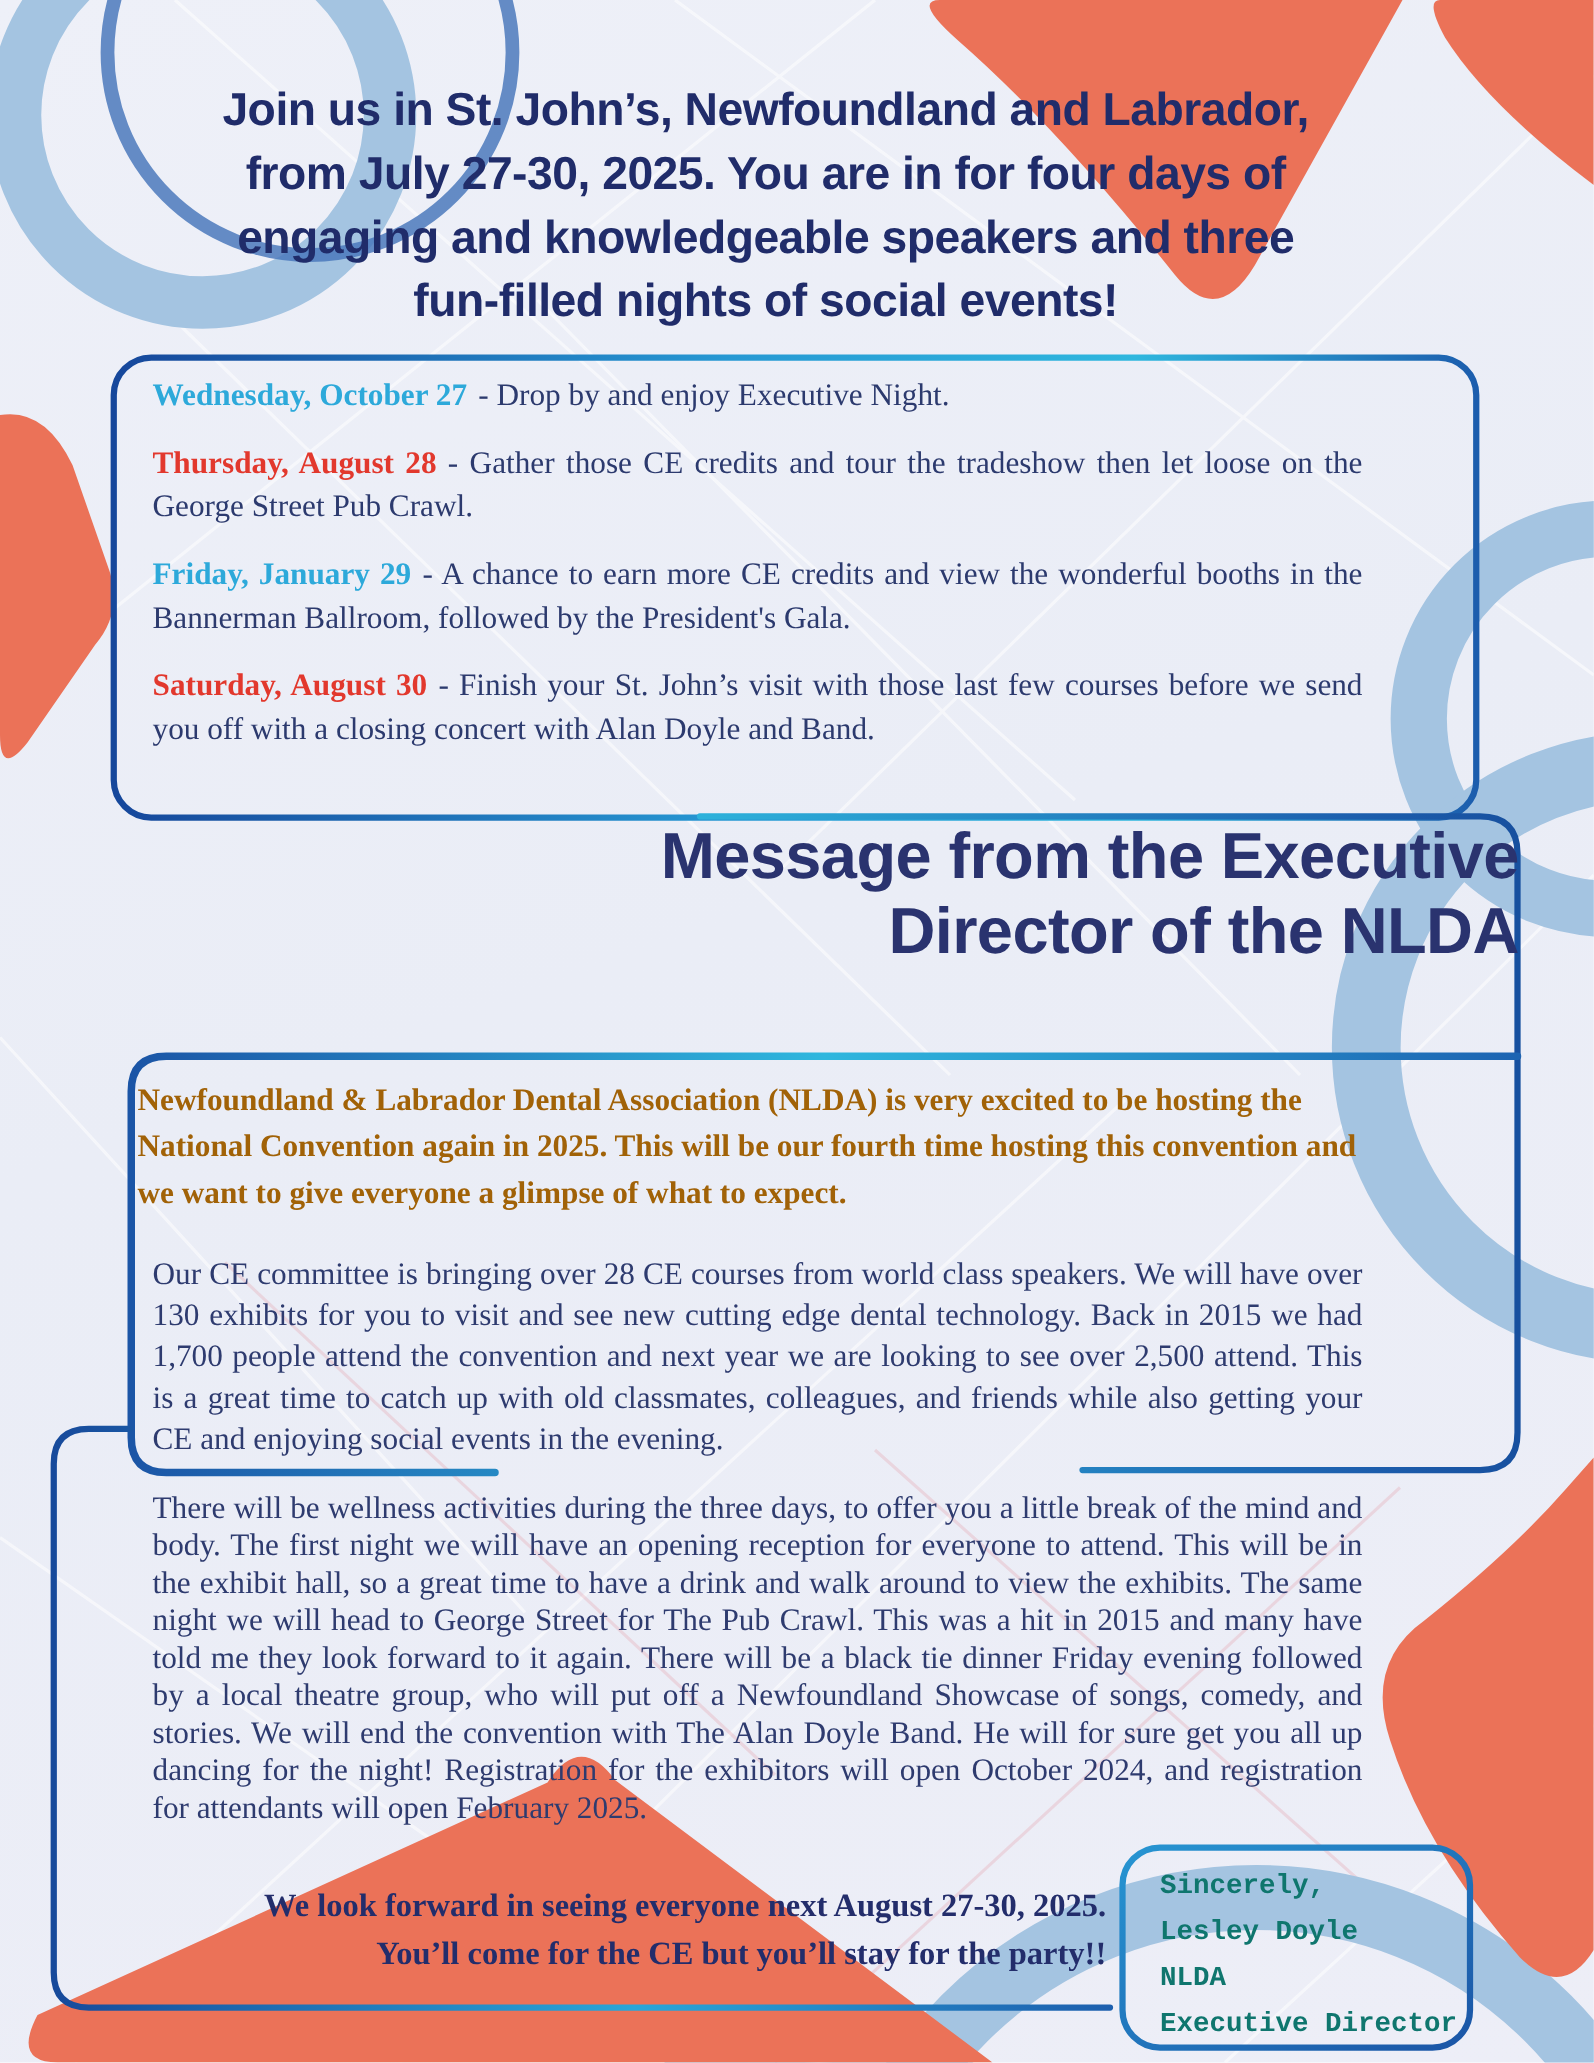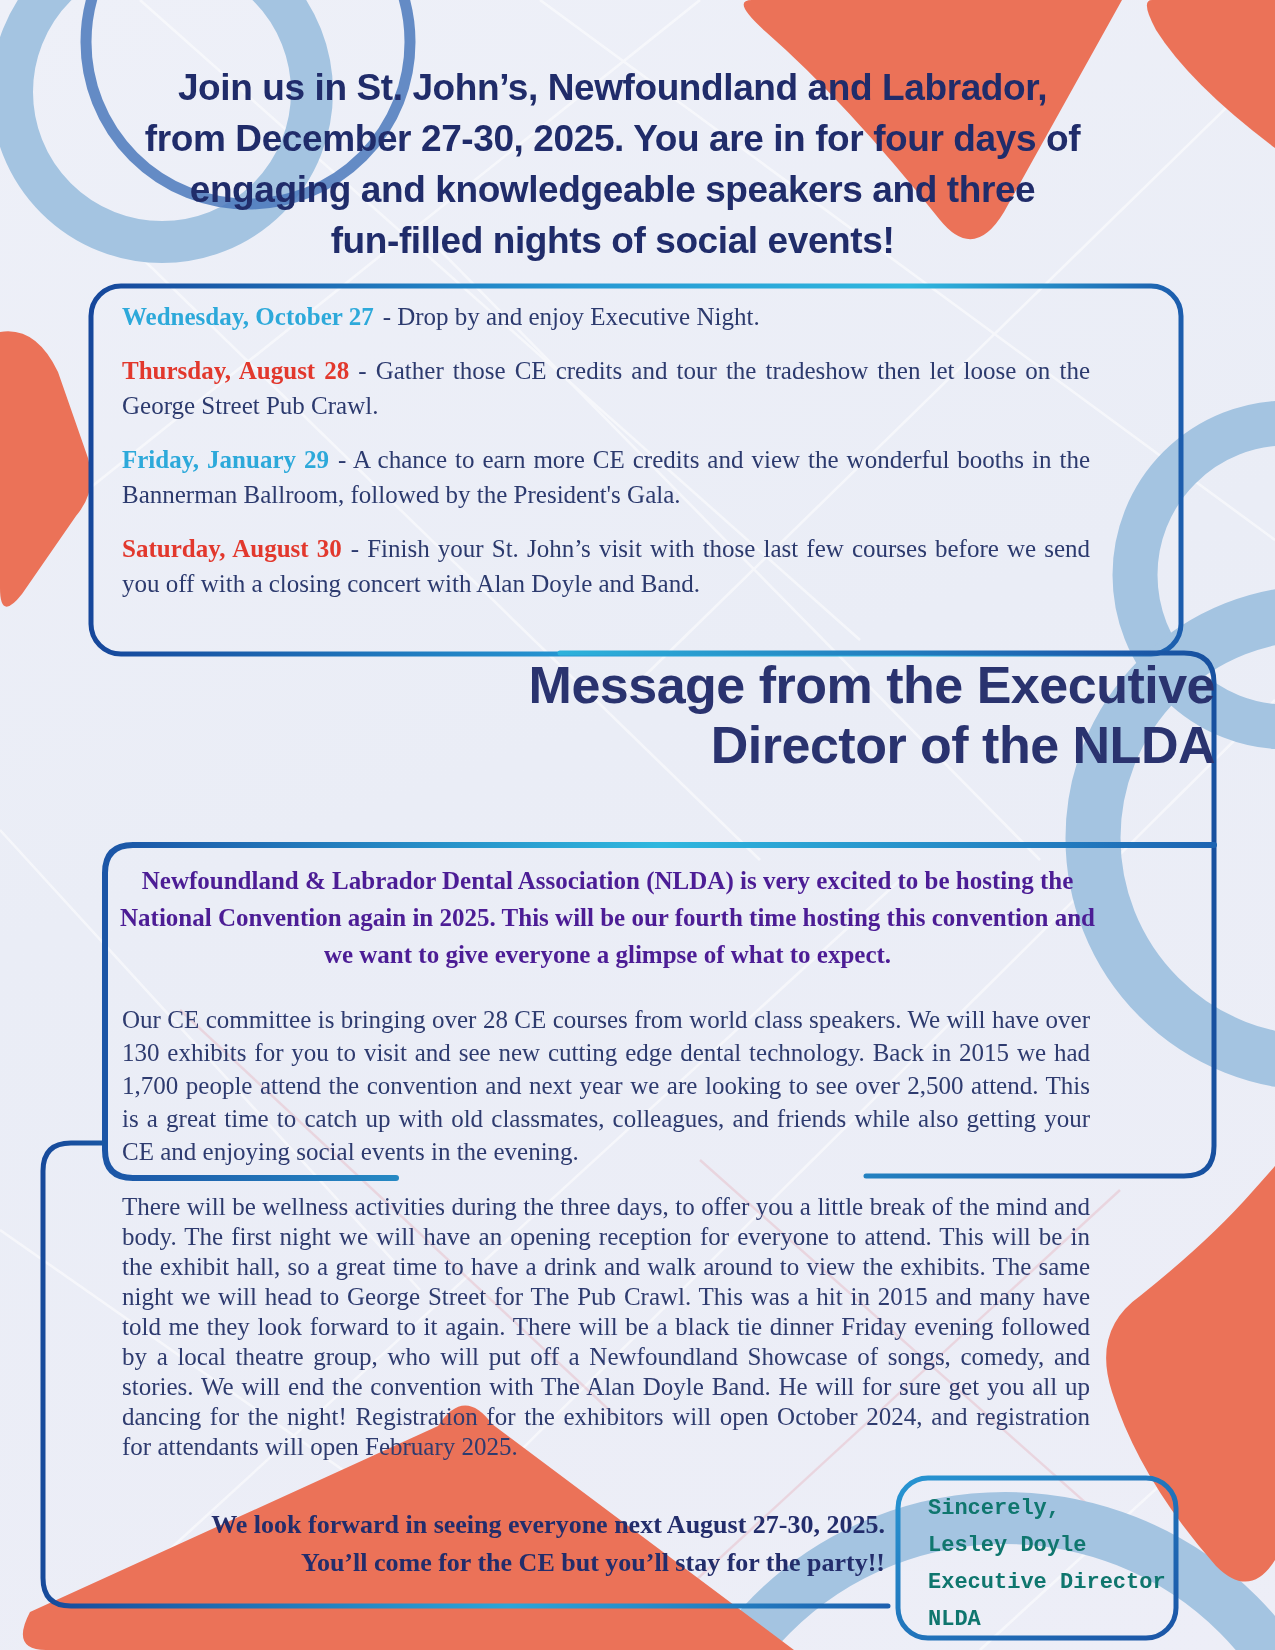--- a/index.html
+++ b/index.html
@@ -22,23 +22,23 @@
   }
   .sched-item{margin-bottom:19px;}
   .sched-item:last-child{margin-bottom:4px;}
   .sched .day{font-weight:bold;margin-right:9px;}
   .heading{
     top:655px;left:0;width:1215px;text-align:right;
     font-weight:bold;font-size:52px;line-height:60px;letter-spacing:-0.5px;
     color:#2a336f;white-space:pre-line;
   }
   .intro{
-    top:862px;left:110px;width:995px;text-align:center;
+    top:862px;left:110px;width:995px;
     font-family:"Liberation Serif",serif;font-weight:bold;
-    font-size:25px;line-height:37px;color:#4c1d95;
+    font-size:25px;line-height:37px;color:#a16207;
   }
   .para{
     left:122px;width:968px;text-align:justify;text-align-last:left;
     font-family:"Liberation Serif",serif;font-size:25px;color:#2e3b6f;
   }
   .para1{top:1003px;line-height:33px;}
   .para2{top:1192px;line-height:30px;}
   .closing{
     top:1506px;left:130px;width:755px;text-align:right;
     font-family:"Liberation Serif",serif;font-weight:bold;
@@ -121,21 +121,21 @@
   <g fill="none" stroke-linecap="round">
     <rect x="91" y="286" width="1090" height="368" rx="30" stroke="url(#gSched)" stroke-width="5"></rect>
     <path stroke="url(#gA)" stroke-width="5" d="M 560 653 H 1184 Q 1214 653 1214 683 V 1146 Q 1214 1176 1184 1176 H 866"></path>
     <path stroke="url(#gB)" stroke-width="6" d="M 1214 845 H 133 Q 105 845 105 873 V 1150 Q 105 1178 133 1178 H 396"></path>
     <path stroke="url(#gC)" stroke-width="5" d="M 104 1143 H 71 Q 43 1143 43 1171 V 1578 Q 43 1606 71 1606 H 888"></path>
     <rect x="898" y="1478" width="278" height="160" rx="30" stroke="url(#gSig)" stroke-width="5"></rect>
   </g>
 </svg>
 
 <div class="txt header">Join us in St. John’s, Newfoundland and Labrador,
-from December 27-30, 2025. You are in for four days of
+from July 27-30, 2025. You are in for four days of
 engaging and knowledgeable speakers and three
 fun-filled nights of social events!</div>
 
 <div class="txt sched">
   <div class="sched-item"><span class="day" style="color: rgb(45, 169, 218);">Wednesday, October 27</span><span>- Drop by and enjoy Executive Night.</span></div>
   <div class="sched-item"><span class="day" style="color: rgb(226, 56, 45);">Thursday, August 28</span><span>- Gather those CE credits and tour the tradeshow then let loose on the George Street Pub Crawl.</span></div>
   <div class="sched-item"><span class="day" style="color: rgb(45, 169, 218);">Friday, January 29</span><span>- A chance to earn more CE credits and view the wonderful booths in the Bannerman Ballroom, followed by the President's Gala.</span></div>
   <div class="sched-item"><span class="day" style="color: rgb(226, 56, 45);">Saturday, August 30</span><span>- Finish your St. John’s visit with those last few courses before we send you off with a closing concert with Alan Doyle and Band.</span></div>
 </div>
 
@@ -145,15 +145,15 @@
 <div class="txt intro">Newfoundland &amp; Labrador Dental Association (NLDA) is very excited to be hosting the National Convention again in 2025. This will be our fourth time hosting this convention and we want to give everyone a glimpse of what to expect.</div>
 <div class="txt para para1">Our CE committee is bringing over 28 CE courses from world class speakers. We will have over 130 exhibits for you to visit and see new cutting edge dental technology. Back in 2015 we had 1,700 people attend the convention and next year we are looking to see over 2,500 attend. This is a great time to catch up with old classmates, colleagues, and friends while also getting your CE and enjoying social events in the evening.</div>
 <div class="txt para para2">There will be wellness activities during the three days, to offer you a little break of the mind and body. The first night we will have an opening reception for everyone to attend. This will be in the exhibit hall, so a great time to have a drink and walk around to view the exhibits. The same night we will head to George Street for The Pub Crawl. This was a hit in 2015 and many have told me they look forward to it again. There will be a black tie dinner Friday evening followed by a local theatre group, who will put off a Newfoundland Showcase of songs, comedy, and stories. We will end the convention with The Alan Doyle Band. He will for sure get you all up dancing for the night! Registration for the exhibitors will open October 2024, and registration for attendants will open February 2025.</div>
 
 <div class="txt closing">We look forward in seeing everyone next August 27-30, 2025.
 You’ll come for the CE but you’ll stay for the party!!</div>
 
 <div class="txt signature">
   <div>Sincerely,</div>
   <div>Lesley Doyle</div>
+  <div>NLDA</div>
   <div>Executive Director</div>
-  <div>NLDA</div>
 </div>
 
 </body></html>

